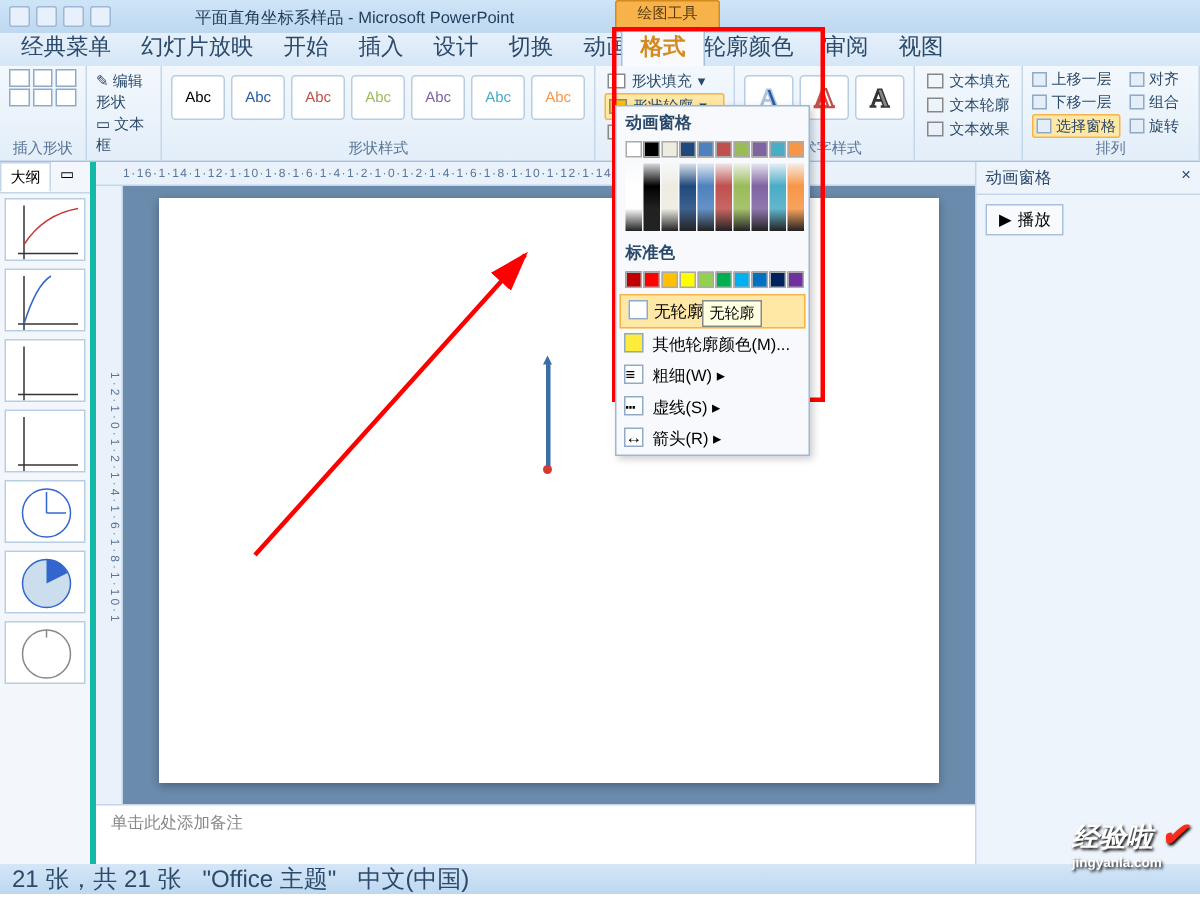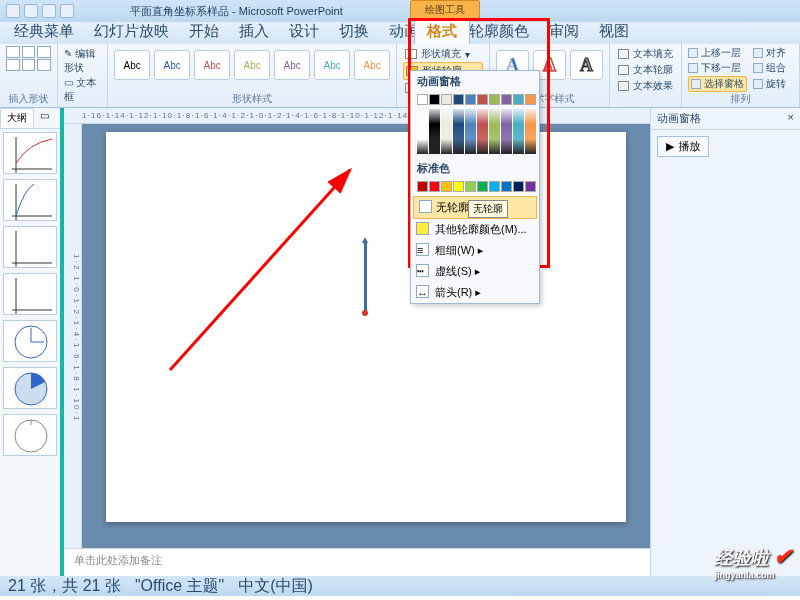--- a/index.html
+++ b/index.html
@@ -48,21 +48,21 @@
 .slide-body { flex: 1; display: flex; }
 .vruler { width: 18px; background: #e9f1fa; border-right: 1px solid #c3d6ea; font-size: 8px; color: #5a7599; writing-mode: vertical-rl; text-align: center; padding-top: 4px; letter-spacing: 2px; }
 .canvas-wrap { flex: 1; overflow: auto; display: flex; align-items: flex-start; justify-content: center; padding: 8px; }
 .slide { width: 520px; height: 390px; background: #fff; box-shadow: 0 2px 6px rgba(0,0,0,.3); position: relative; }
 .blue-line { position: absolute; left: 258px; top: 110px; width: 3px; height: 70px; background: #3a6ea5; }
 .blue-line::before { content: ""; position: absolute; top: -5px; left: -2px; border-left: 3.5px solid transparent; border-right: 3.5px solid transparent; border-bottom: 6px solid #3a6ea5; }
 .red-dot { position: absolute; left: 256px; top: 178px; width: 6px; height: 6px; background: #d43a2f; border-radius: 50%; }
 .anim-pane { width: 150px; background: #eef4fb; border-left: 1px solid #c3d6ea; font-size: 11px; color: #2b4a6b; }
 .anim-title { padding: 3px 6px; border-bottom: 1px solid #c3d6ea; display: flex; justify-content: space-between; }
 .play-btn { margin: 6px; padding: 2px 8px; border: 1px solid #a7c0dd; background: #f8fafd; font-size: 11px; display: inline-flex; align-items: center; gap: 4px; }
-.notes { height: 28px; background: #fff; border-top: 1px solid #c3d6ea; font-size: 11px; color: #888; padding: 4px 10px; }
+.notes { height: 40px; background: #fff; border-top: 1px solid #c3d6ea; font-size: 11px; color: #888; padding: 4px 10px; }
 .statusbar { height: 20px; background: linear-gradient(#d5e6f7,#bdd8f0); font-size: 16px; color: #2b4a6b; display: flex; align-items: center; padding: 0 8px; gap: 14px; }
 .dropdown { position: absolute; left: 410px; top: 70px; width: 130px; background: #f7f9fc; border: 1px solid #9cb8d6; box-shadow: 2px 2px 5px rgba(0,0,0,.2); font-size: 11px; z-index: 10; }
 .dd-label { padding: 3px 6px; font-weight: bold; color: #2b4a6b; }
 .color-grid { display: grid; grid-template-columns: repeat(10, 11px); gap: 1px; padding: 2px 6px 4px; }
 .cswatch { width: 11px; height: 11px; border: 1px solid #aaa; }
 .color-cols { display: grid; grid-template-columns: repeat(10, 11px); gap: 1px; padding: 0 6px 4px; }
 .ccol { width: 11px; height: 45px; }
 .std-row { display: grid; grid-template-columns: repeat(10, 11px); gap: 1px; padding: 2px 6px 4px; }
 .dd-item { padding: 3px 6px 3px 24px; position: relative; cursor: pointer; }
 .dd-item.hl { background: #ffe8a6; border: 1px solid #f7b24a; margin: 0 2px; padding-left: 22px; }

